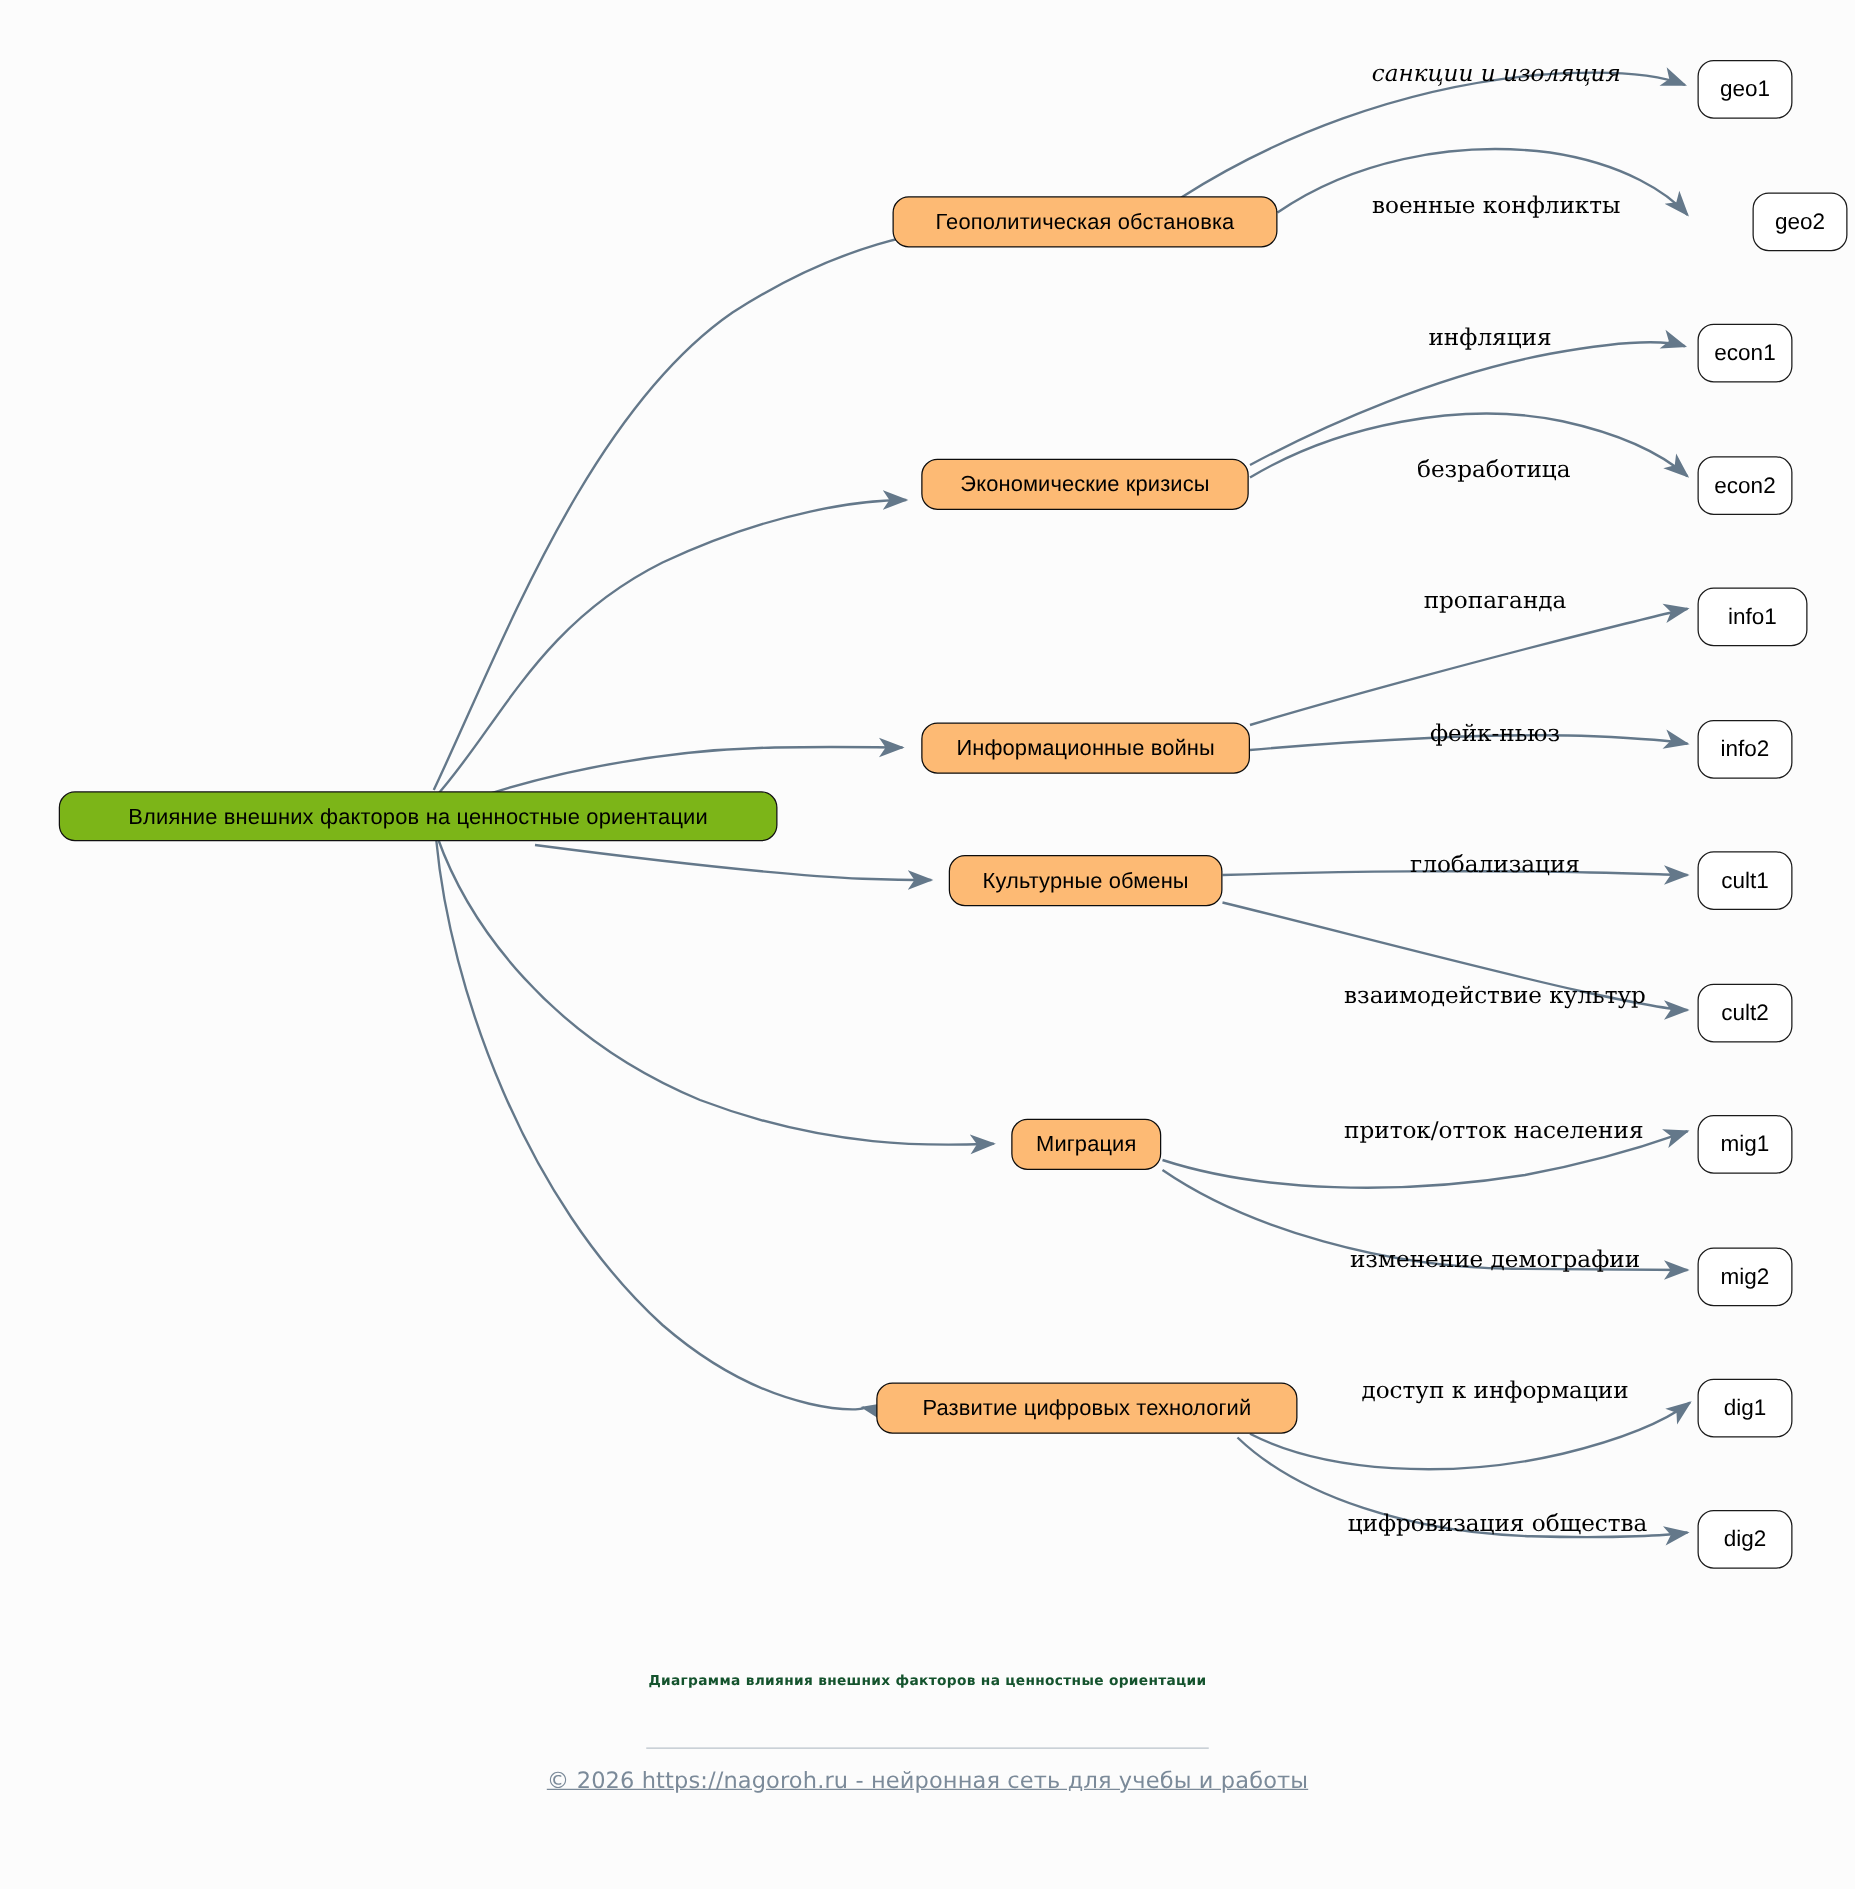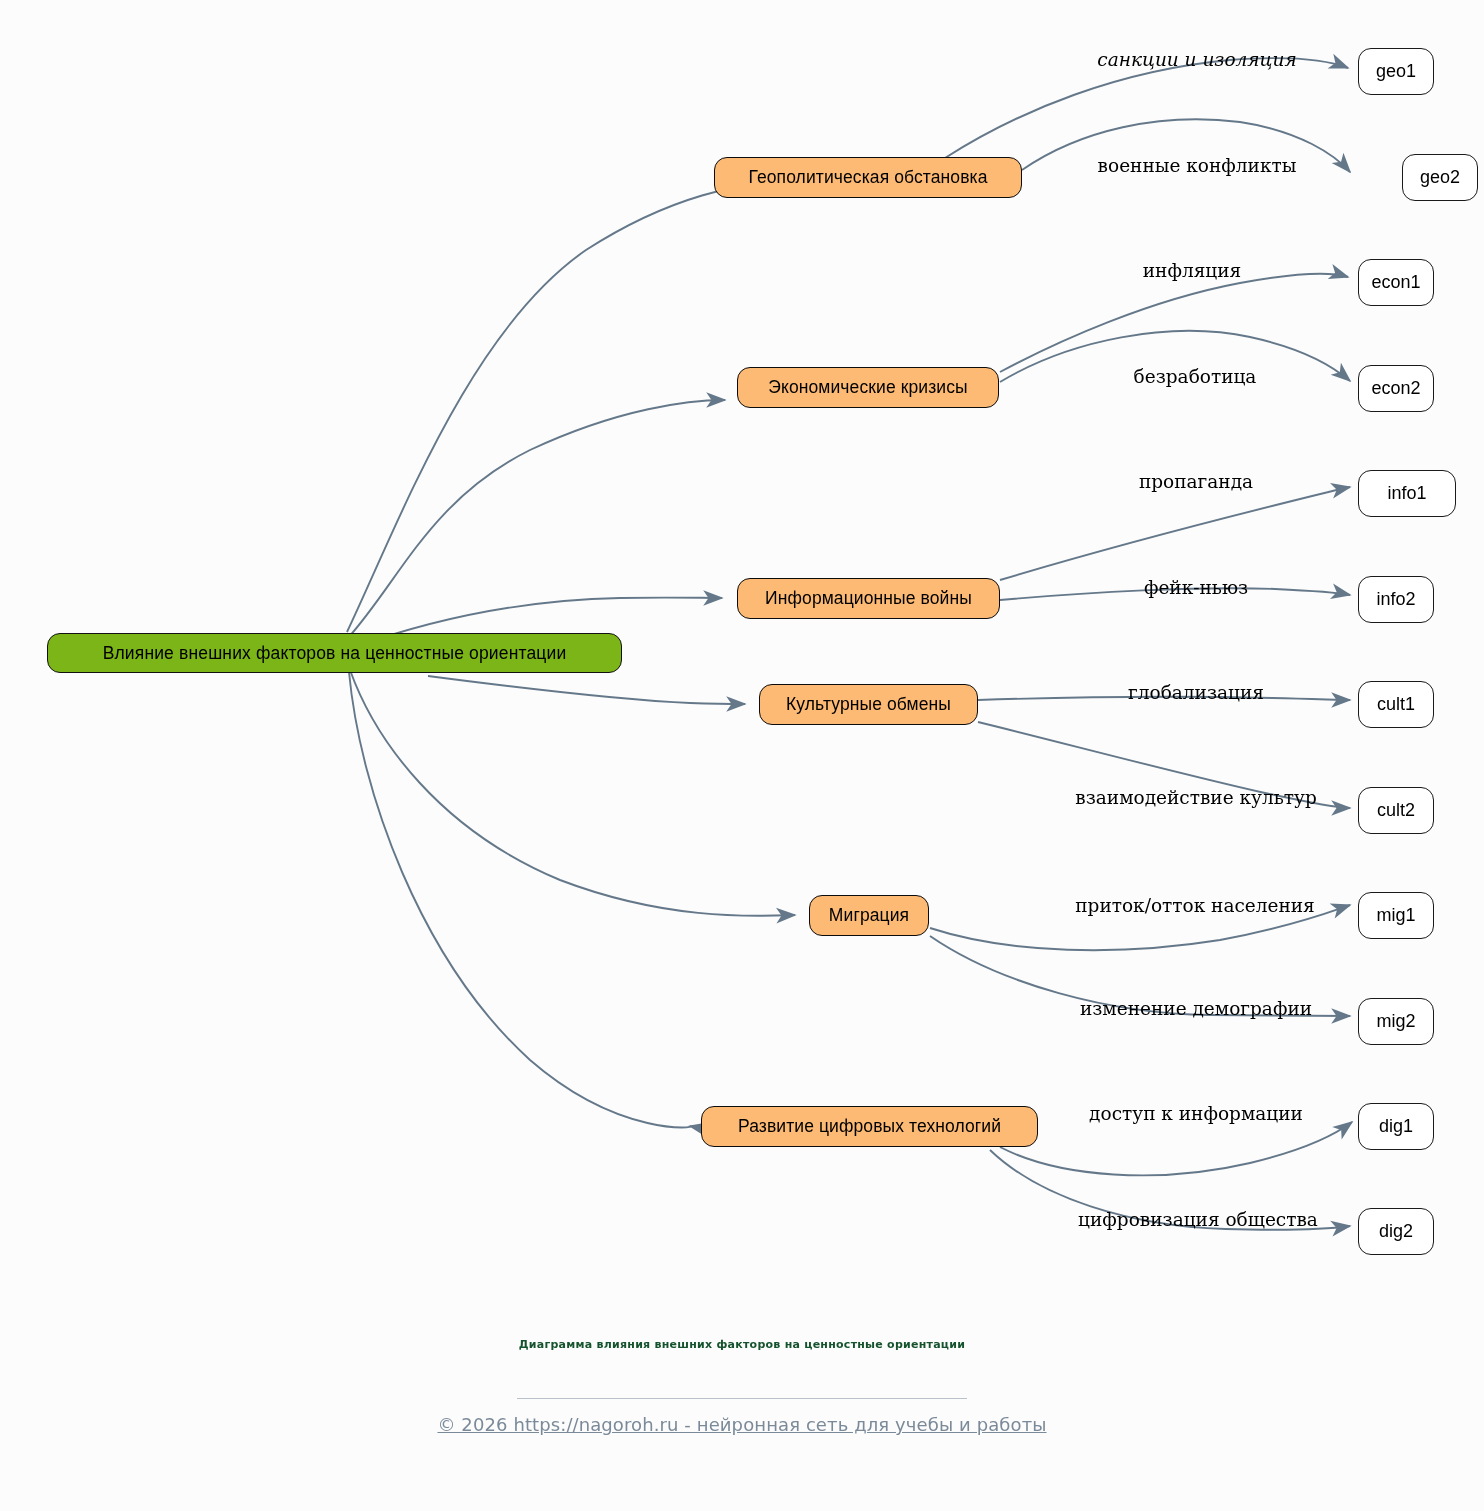--- a/index.html
+++ b/index.html
@@ -177,21 +177,21 @@
 </div>
 <div class="node node-leaf" style="left:1358px; top:154px; width:76px; height:47px;margin-left:44px;">
   <span>geo2</span>
 </div>
 <div class="node node-leaf" style="left:1358px; top:259px; width:76px; height:47px;">
   <span>econ1</span>
 </div>
 <div class="node node-leaf" style="left:1358px; top:365px; width:76px; height:47px;">
   <span>econ2</span>
 </div>
-<div class="node node-leaf" style="left:1358px; top:470px; width:98px; height:47px;">
+<div class="node node-leaf" style="left:1358px; top:470px; width:88px; height:47px;">
   <span>info1</span>
 </div>
 <div class="node node-leaf" style="left:1358px; top:576px; width:76px; height:47px;">
   <span>info2</span>
 </div>
 <div class="node node-leaf" style="left:1358px; top:681px; width:76px; height:47px;">
   <span>cult1</span>
 </div>
 <div class="node node-leaf" style="left:1358px; top:787px; width:76px; height:47px;">
   <span>cult2</span>

